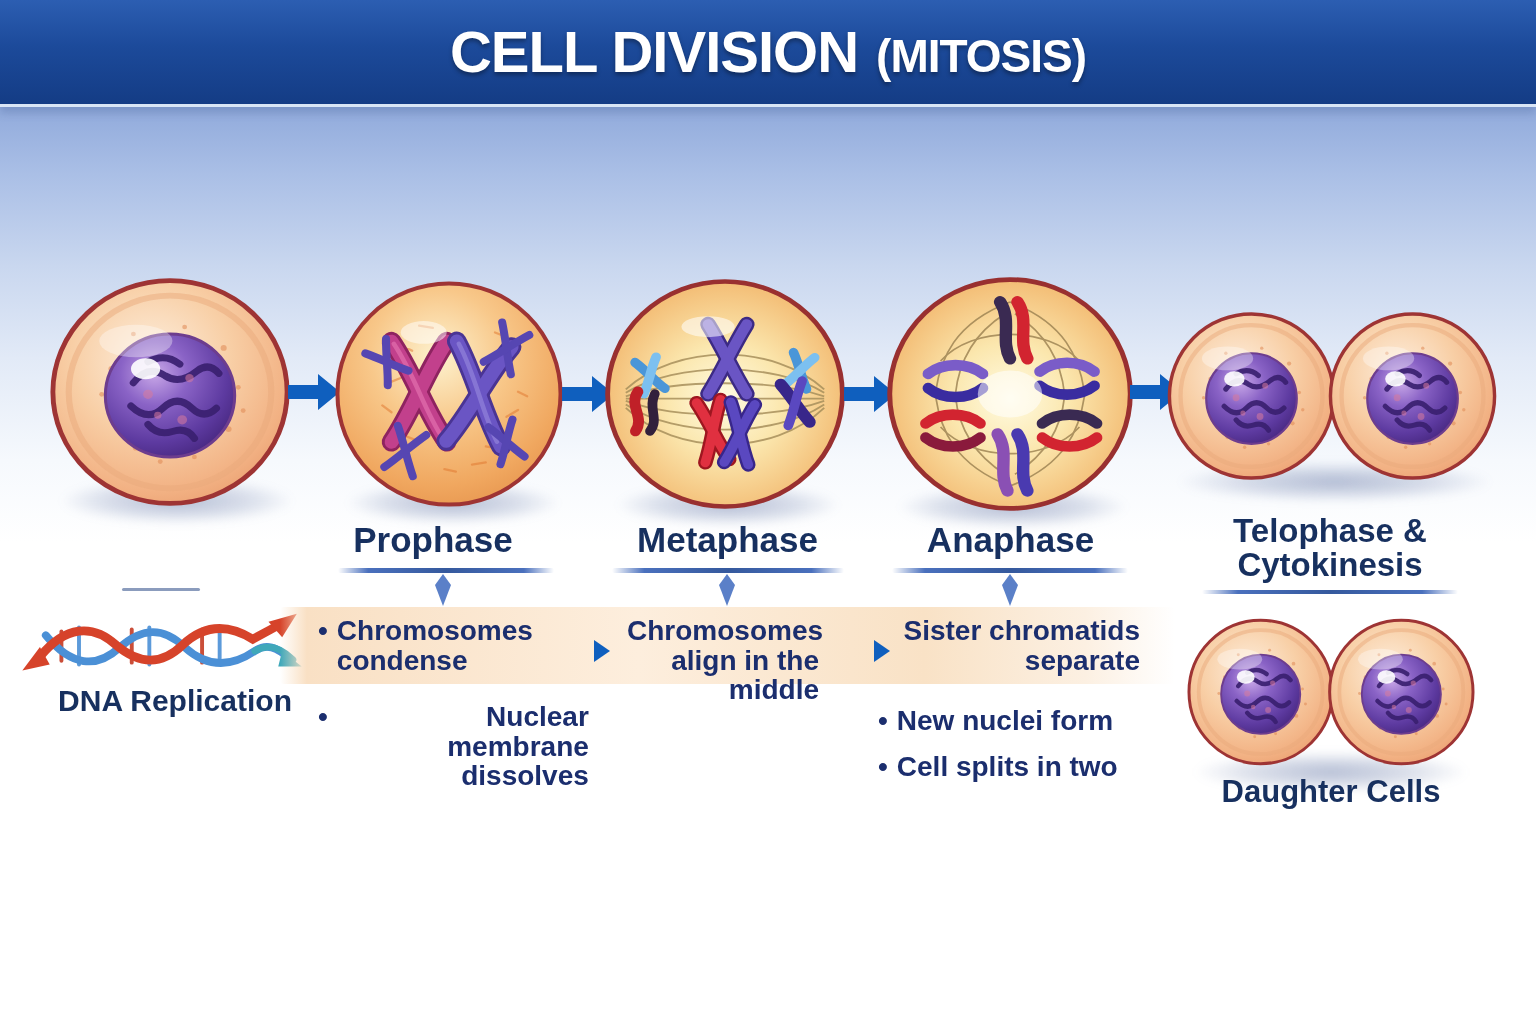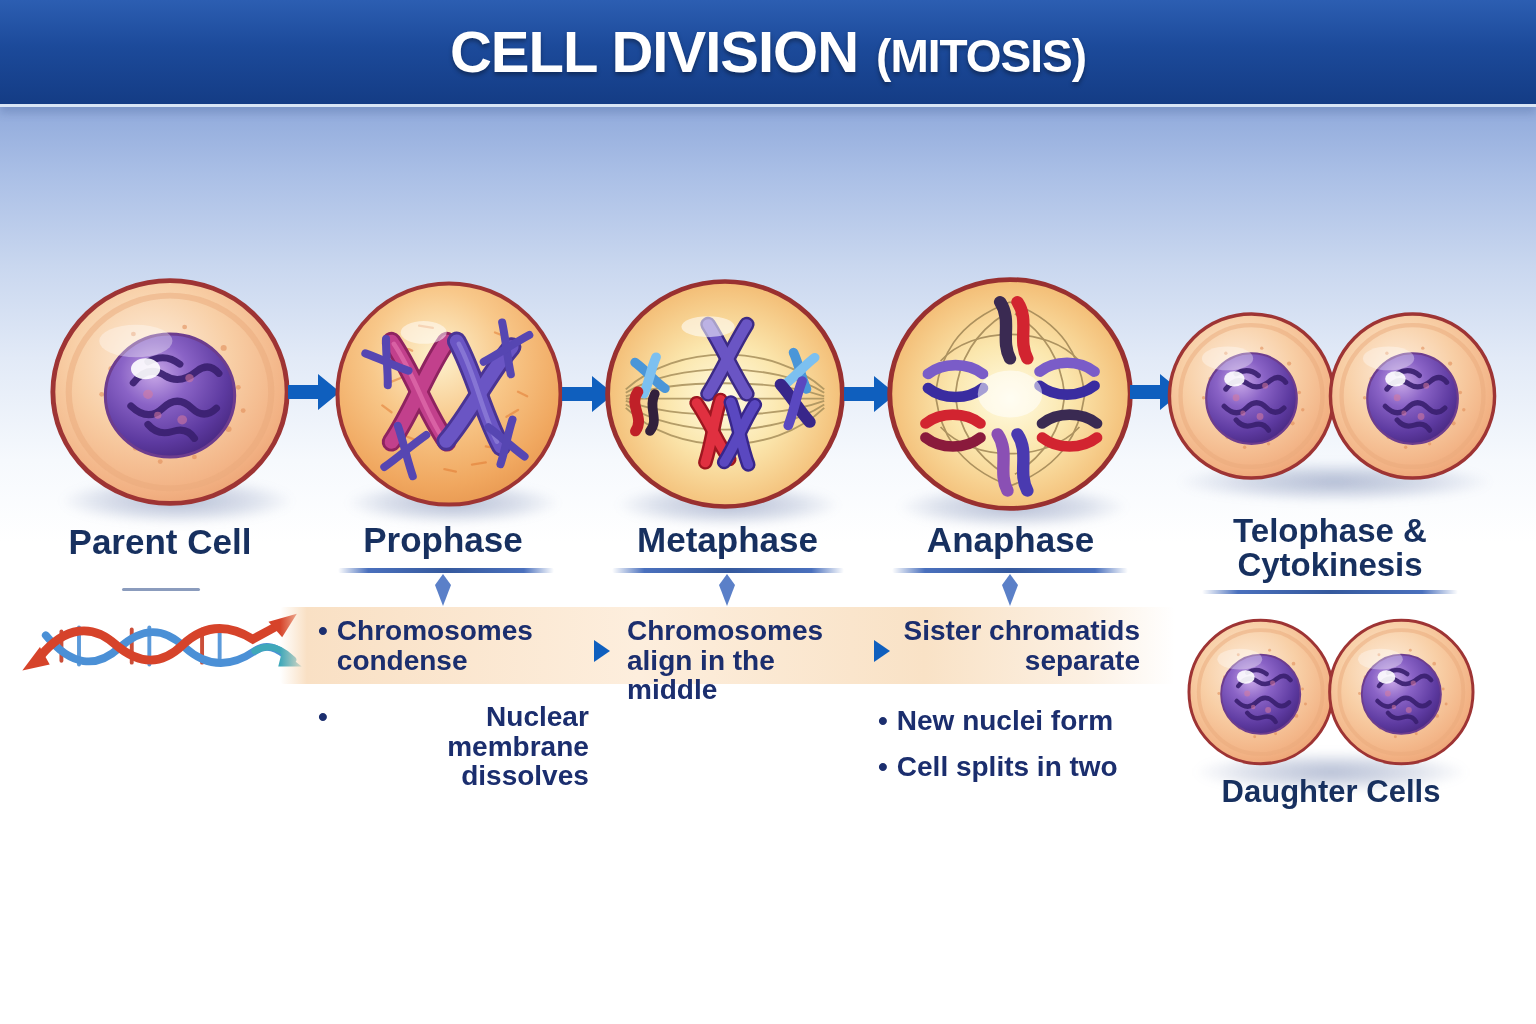--- a/index.html
+++ b/index.html
@@ -317,24 +317,23 @@
   </svg>
 
   <svg class="abs" style="left:1130px;top:372px" width="52" height="40" viewBox="0 0 52 40" xmlns="http://www.w3.org/2000/svg">
     <polygon points="0,13 30,13 30,2 52,20 30,38 30,27 0,27" fill="#0f5fbe"></polygon>
   </svg>
 
   <svg class="abs" style="left:1166px;top:310px" width="332" height="172" viewBox="0 0 334 172" xmlns="http://www.w3.org/2000/svg">
     <use href="#cell-pair"></use>
   </svg>
 
-  <div class="abs stage-label" style="left:50px;top:524px;width:220px">Parent Cell</div>
   <div class="abs minibar" style="left:122px;top:588px;width:78px"></div>
 
-  <div class="abs stage-label" style="left:333px;top:522px;width:220px">Prophase</div>
+  <div class="abs stage-label" style="left:323px;top:522px;width:220px">Prophase</div>
   <div class="abs underbar" style="left:338px;top:568px;width:216px"></div>
   <svg class="abs" style="left:434px;top:574px" width="18" height="32" viewBox="0 0 18 32" xmlns="http://www.w3.org/2000/svg">
     <polygon points="9,0 17,11 9,32 1,11" fill="#5b80c8"></polygon>
   </svg>
 
   <div class="abs stage-label" style="left:615px;top:522px;width:225px">Metaphase</div>
   <div class="abs underbar" style="left:612px;top:568px;width:232px"></div>
   <svg class="abs" style="left:718px;top:574px" width="18" height="32" viewBox="0 0 18 32" xmlns="http://www.w3.org/2000/svg">
     <polygon points="9,0 17,11 9,32 1,11" fill="#5b80c8"></polygon>
   </svg>
@@ -366,32 +365,33 @@
       <path d="M30 30 C 56 62 82 64 105 43 C 128 22 150 21 172 42 C 194 62 218 64 244 46 C 256 38 266 42 280 54" stroke="#4b90d6" stroke-width="8"></path>
       <path d="M244 46 C 258 38 270 42 283 55" stroke="#3fa8ba" stroke-width="7"></path>
 
       <path d="M24 52 C 50 20 78 18 102 40 C 126 60 148 61 170 40 C 192 19 216 18 242 34 L 264 22" stroke="#d6432a" stroke-width="9"></path>
 
       <polygon points="287,8 258,16 272,32" fill="#d6432a"></polygon>
       <polygon points="6,66 34,60 24,42" fill="#d6432a"></polygon>
       <polygon points="292,62 272,46 268,62" fill="#3fa8ba"></polygon>
     </g>
   </svg>
+  <div class="abs navy-label" style="left:40px;top:684px;width:270px;font-size:30px">DNA Replication</div>
 
   <div class="abs band" style="left:280px;top:607px;width:895px;height:77px"></div>
 
   <div class="abs bullet-item" style="left:318px;top:616px">
     <span class="bullet-dot">•</span>
     <div style="width:202px;">Chromosomes condense</div>
   </div>
 
   <div class="abs tri-right" style="left:594px;top:640px"></div>
 
   <div class="abs bullet-item" style="left:627px;top:616px">
-    <div style="width:192px;text-align:left">Chromosomes align in the middle</div>
+    <div style="width:192px;text-align:right">Chromosomes align in the middle</div>
   </div>
 
   <div class="abs tri-right" style="left:874px;top:640px"></div>
 
   <div class="abs bullet-item" style="left:900px;top:616px">
     <div style="width:240px;text-align:right">Sister chromatids separate</div>
   </div>
 
   <div class="abs bullet-item" style="left:318px;top:702px">
     <span class="bullet-dot">•</span>

